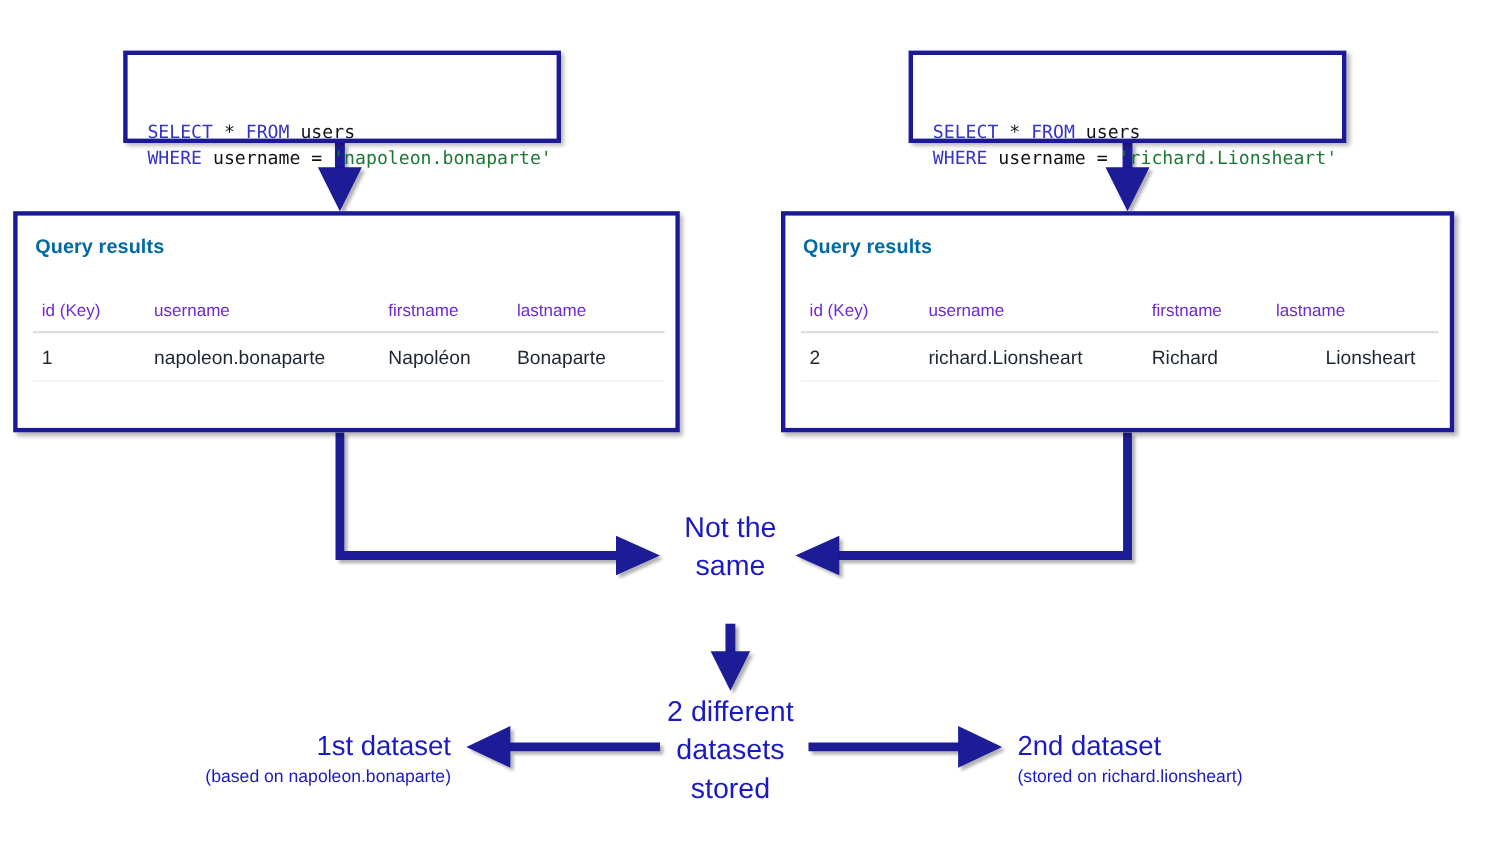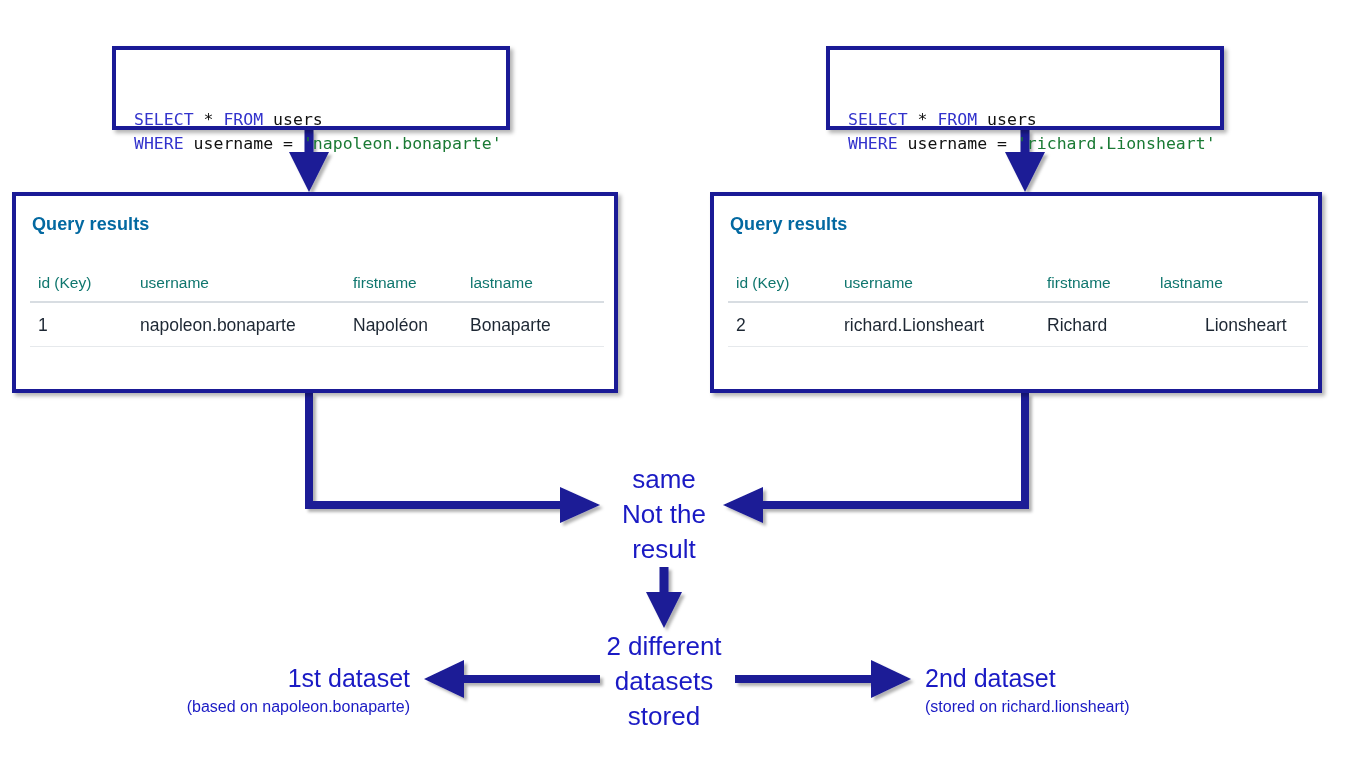--- a/index.html
+++ b/index.html
@@ -67,21 +67,21 @@
     position: absolute;
     left: 14px;
     right: 10px;
     top: 62px;
   }
   .qrow {
     position: relative;
     height: 43px;
   }
   .qrow.header {
-    color: #0f766e;
+    color: #6d28d9;
     font-size: 15.5px;
     border-bottom: 2px solid #d8dde2;
   }
   .qrow.data {
     color: #1d2733;
     font-size: 17.5px;
     border-bottom: 1px solid #e6e9ec;
   }
   .qcell {
     position: absolute;
@@ -209,23 +209,22 @@
       <div class="qrow data">
         <span class="qcell" style="left:8px;">2</span>
         <span class="qcell" style="left:116px;text-align:center;">richard.Lionsheart</span>
         <span class="qcell" style="left:319px;">Richard</span>
         <span class="qcell" style="left:432px;margin-left:45px;">Lionsheart</span>
       </div>
     </div>
   </div>
 
   <div class="dlabel center-note" style="left:584px; top:462px;">
+    <div>Not the</div>
     <div>same</div>
-    <div>Not the</div>
-    <div>result</div>
   </div>
 
   <div class="dlabel stack-note" style="left:574px; top:629px;">
     <div>2 different</div>
     <div>datasets</div>
     <div>stored</div>
   </div>
 
   <div class="ds-label ds-left" style="left:80px; top:663px; width:330px;">
     <div class="ds-title">1st dataset</div>

